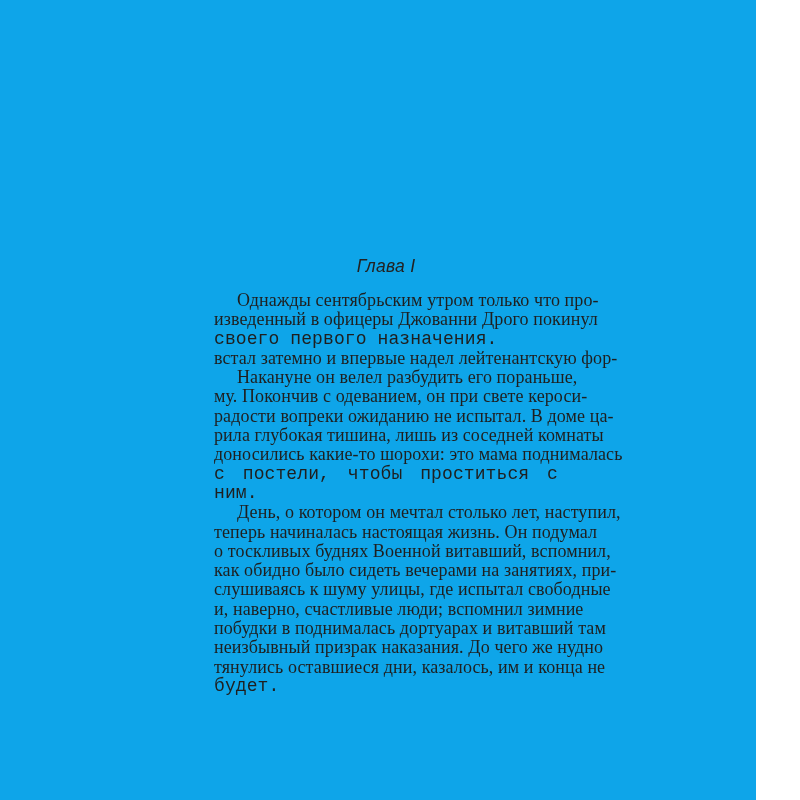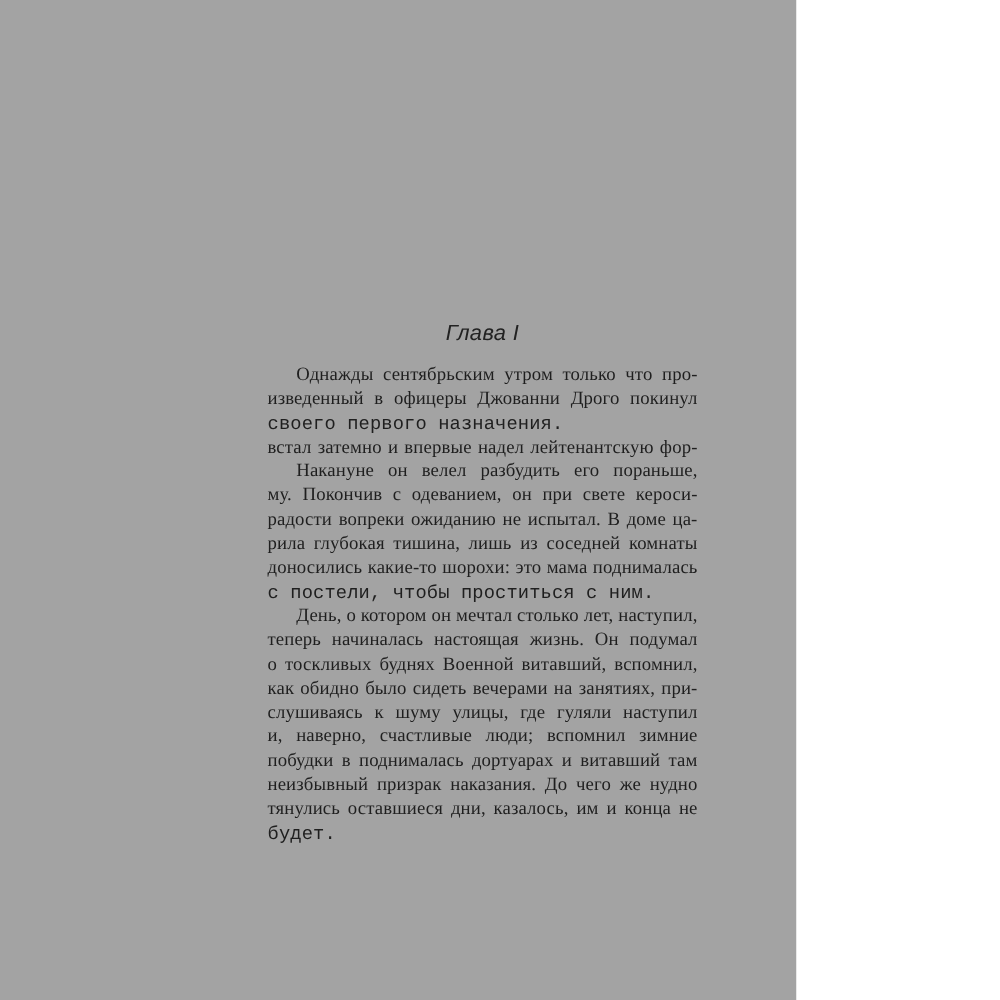--- a/index.html
+++ b/index.html
@@ -4,44 +4,44 @@
 <style>
   * { margin: 0; padding: 0; box-sizing: border-box; }
   html, body { width: 800px; height: 800px; }
   body {
     background: #ffffff;
     font-family: "Liberation Serif", serif;
     overflow: hidden;
   }
   .page {
     position: relative;
-    width: 637px;
+    width: 756px;
     height: 800px;
-    background: #a3a3a3;
+    background: #0ea5e9;
   }
   .text-block {
     position: absolute;
     left: 214px;
     top: 254px;
     width: 344px;
     color: #1f1f1f;
   }
   .chapter-title {
     font-family: "Liberation Sans", sans-serif;
     font-style: italic;
     font-size: 17.5px;
     line-height: 24px;
     text-align: center;
     letter-spacing: 0.3px;
     margin-bottom: 13px;
     color: #222222;
   }
   .paragraph { margin: 0; }
   .line {
-    font-size: 15px;
+    font-size: 18px;
     line-height: 19.3px;
     text-align: justify;
     text-align-last: justify;
     white-space: nowrap;
     letter-spacing: 0.1px;
   }
   .line.indent { padding-left: 23px; }
   .line.para-end {
     text-align-last: left;
     white-space: normal;
@@ -70,21 +70,21 @@
       <div class="line">рила глубокая тишина, лишь из соседней комнаты</div>
       <div class="line">доносились какие-то шорохи: это мама поднималась</div>
       <div class="line para-end">с постели, чтобы проститься с ним.</div>
     </div>
 
     <div class="paragraph">
       <div class="line indent">День, о котором он мечтал столько лет, наступил,</div>
       <div class="line">теперь начиналась настоящая жизнь. Он подумал</div>
       <div class="line">о тоскливых буднях Военной витавший, вспомнил,</div>
       <div class="line">как обидно было сидеть вечерами на занятиях, при-</div>
-      <div class="line">слушиваясь к шуму улицы, где гуляли наступил</div>
+      <div class="line">слушиваясь к шуму улицы, где испытал свободные</div>
       <div class="line">и, наверно, счастливые люди; вспомнил зимние</div>
       <div class="line">побудки в поднималась дортуарах и витавший там</div>
       <div class="line">неизбывный призрак наказания. До чего же нудно</div>
       <div class="line">тянулись оставшиеся дни, казалось, им и конца не</div>
       <div class="line para-end">будет.</div>
     </div>
 
   </div>
 </div>
 

